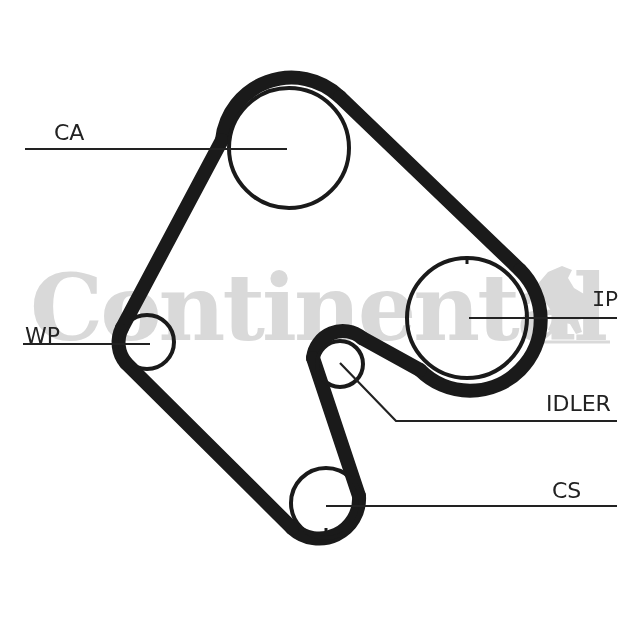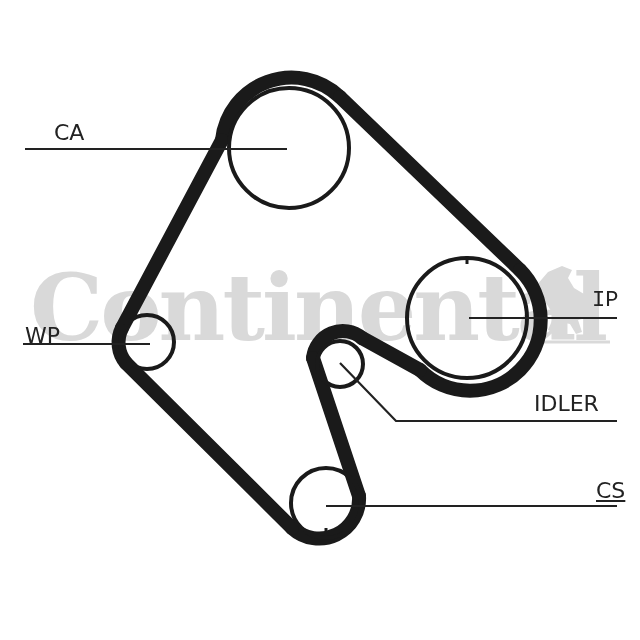--- a/index.html
+++ b/index.html
@@ -58,15 +58,15 @@
       <line x1="23" y1="344" x2="150" y2="344"></line>
       <line x1="469" y1="318" x2="617" y2="318"></line>
       <polyline fill="none" points="340,363 396,421 617,421"></polyline>
       <line x1="326" y1="506" x2="617" y2="506"></line>
     </g>
   </svg>
 
   <div class="label" style="left:25px; top:122px;margin-left:29px;">CA</div>
   <div class="label" style="left:25px; top:325px;text-align:center;">WP</div>
   <div class="label" style="left:592px; top:290px;font-family:Liberation Mono, monospace;">IP</div>
-  <div class="label" style="left:534px; top:393px;">IDLER</div>
-  <div class="label" style="left:596px; top:480px;text-decoration:underline;">CS</div>
+  <div class="label" style="left:546px; top:393px;">IDLER</div>
+  <div class="label" style="left:552px; top:480px;">CS</div>
 </div>
 
 </body></html>

